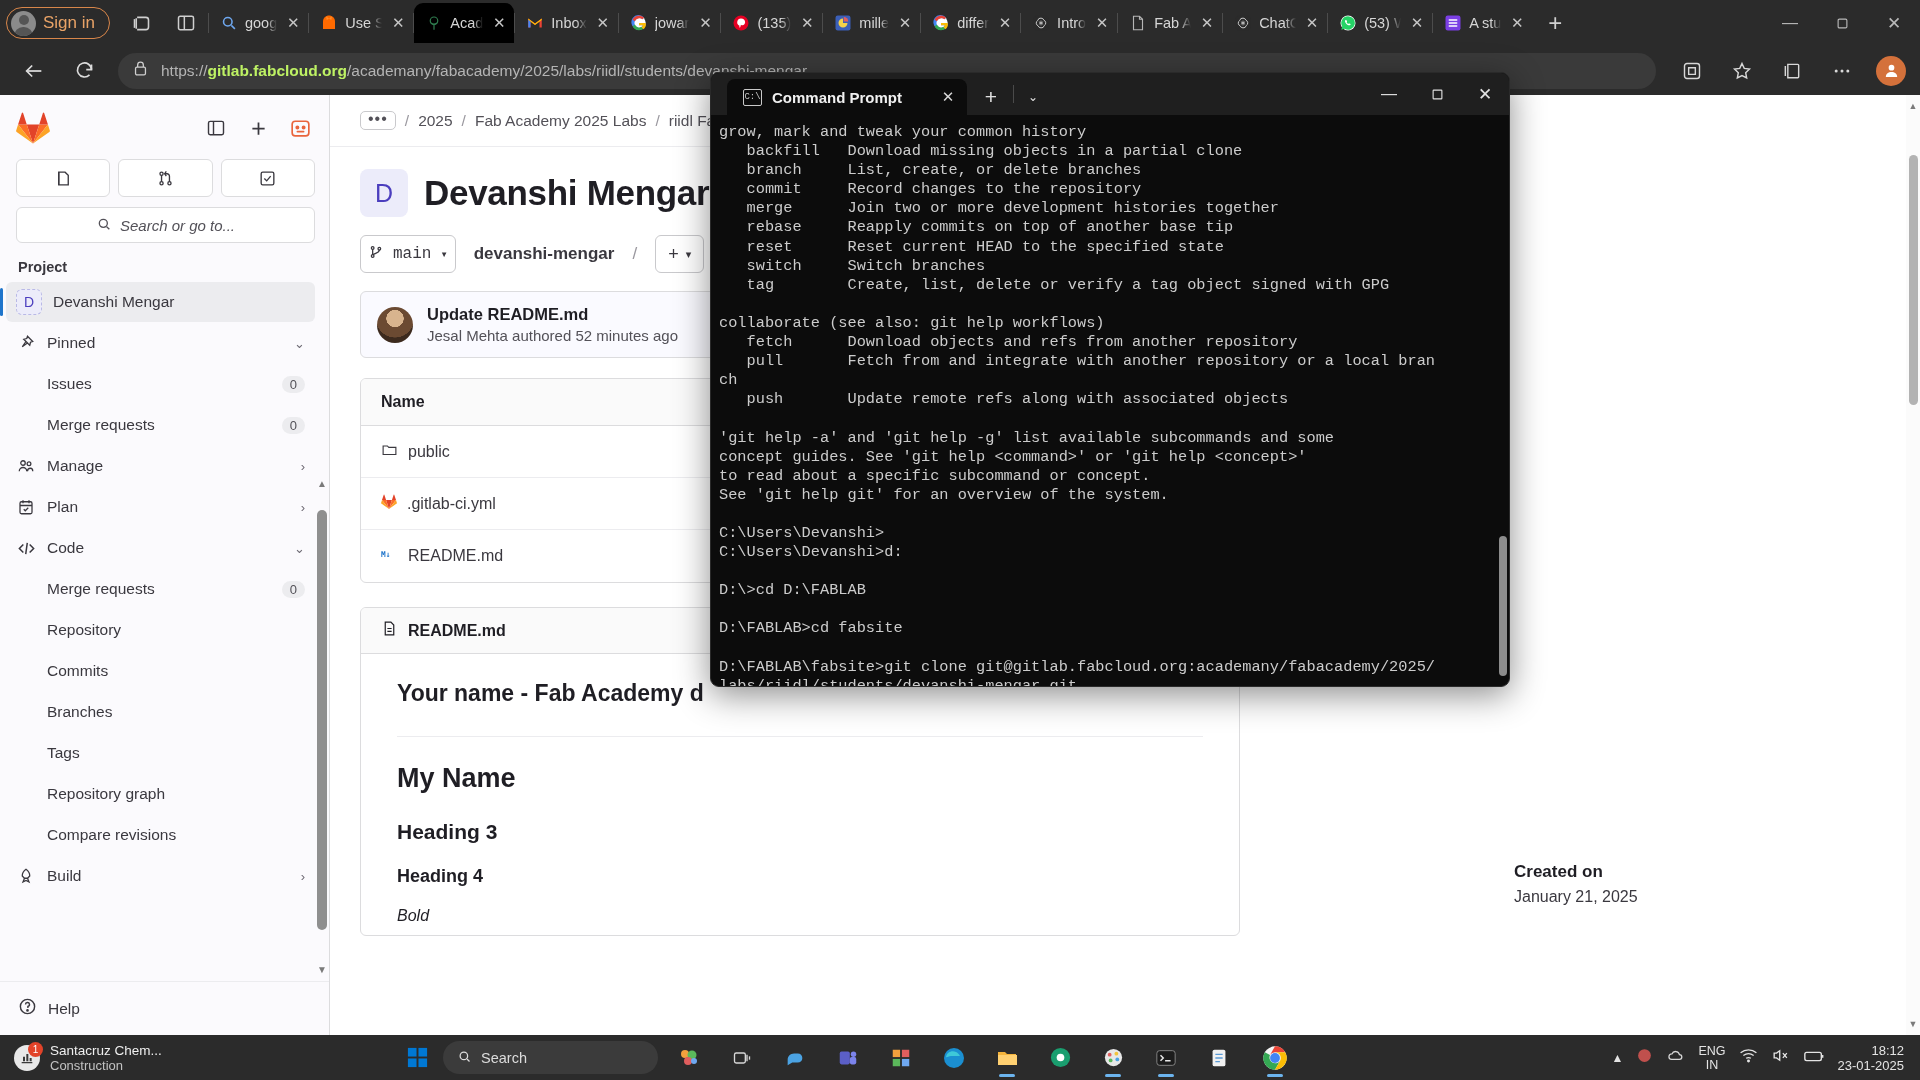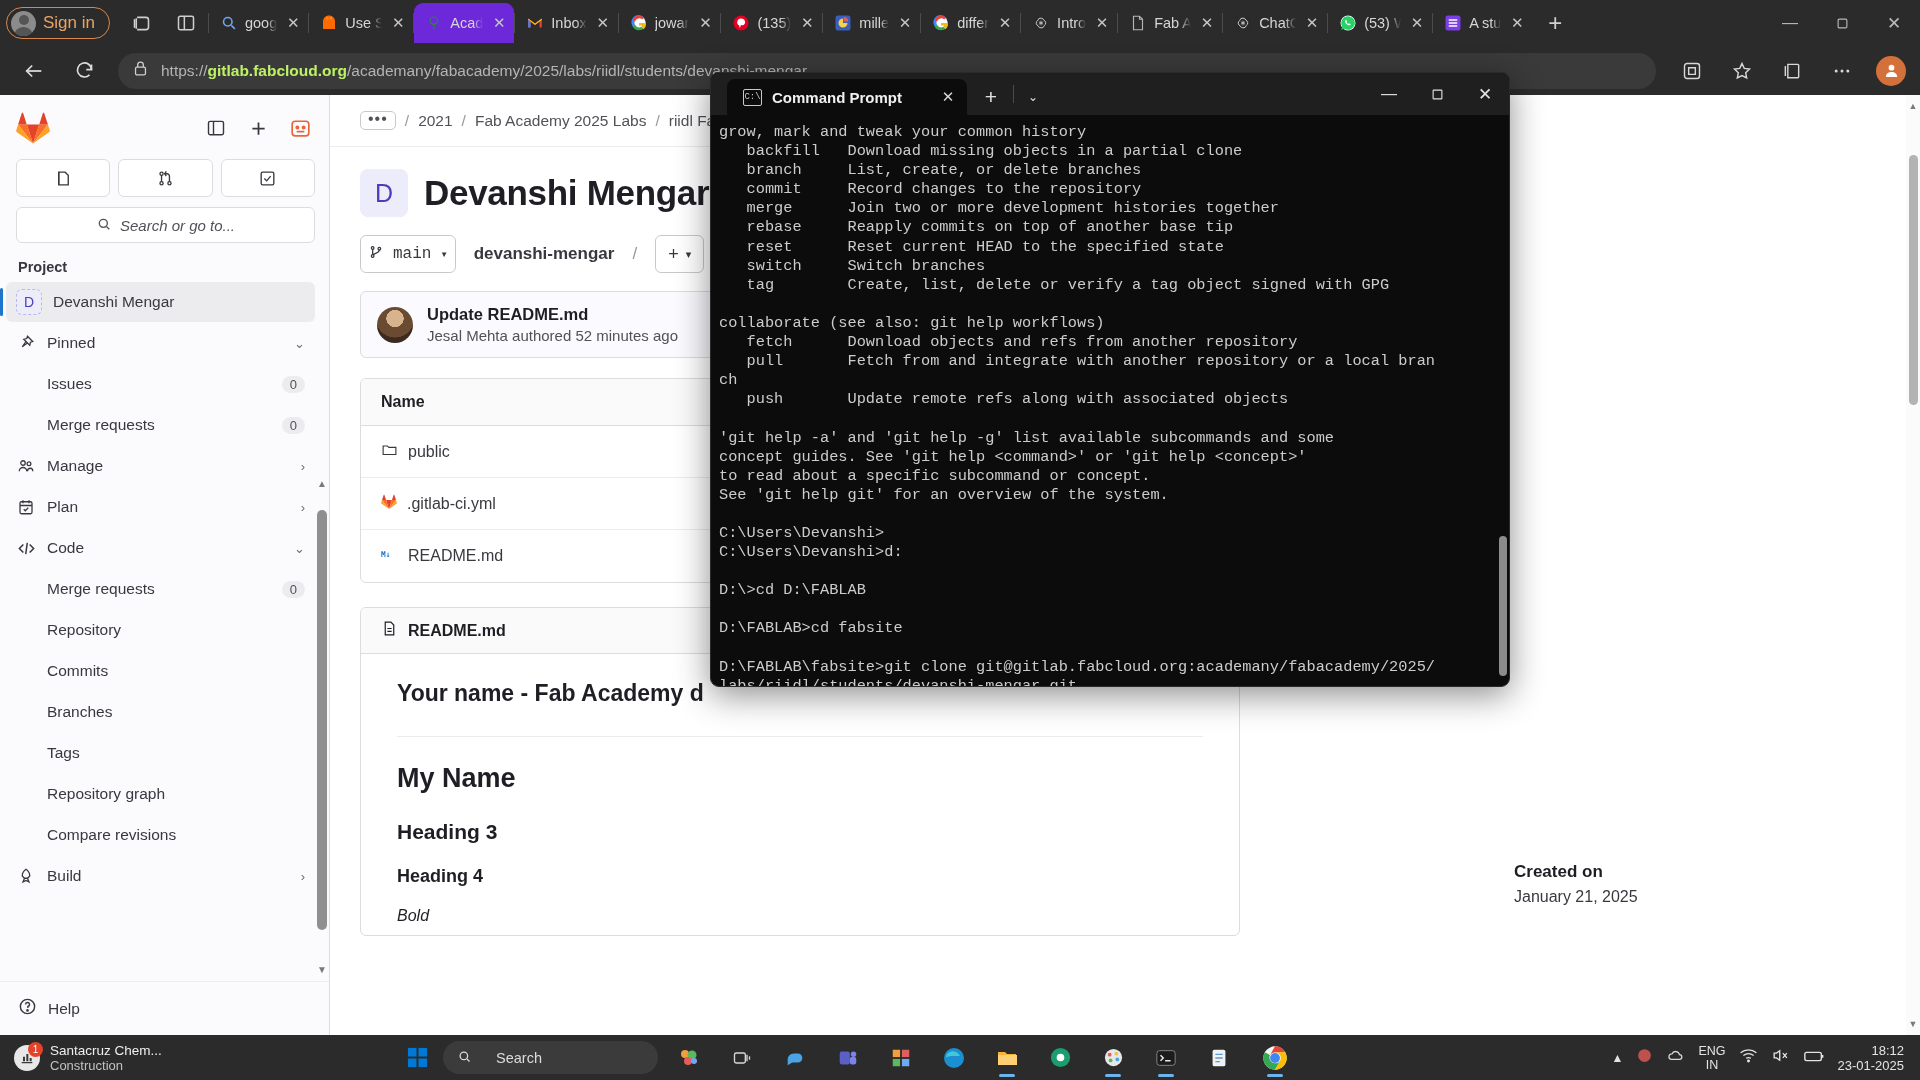--- a/index.html
+++ b/index.html
@@ -40,21 +40,21 @@
   .chrome-icon-btn {
     width: 44px; height: 40px; display:flex; align-items:center; justify-content:center;
     flex: 0 0 auto; color: #cfcfcf;
   }
   .tab-sep { width:1px; height:20px; background:#4c4c4c; flex:0 0 auto; }
   .tab {
     display:flex; align-items:center; gap:7px; height:40px;
     padding: 0 6px 0 11px; flex: 0 0 auto; border-radius: 9px 9px 0 0;
     max-width: 104px; min-width: 92px; position: relative;
   }
-  .tab.active { background: #6d28d9; }
+  .tab.active { background: #000000; }
   .tab-favicon { width: 18px; height: 18px; flex:0 0 auto; display:block; position:relative; }
   .tab-title {
     font-size: 14.5px; color: #d6d6d6; white-space: nowrap; overflow: hidden;
     flex: 1 1 auto; -webkit-mask-image: linear-gradient(90deg,#000 70%,transparent);
             mask-image: linear-gradient(90deg,#000 70%,transparent);
   }
   .tab-close { width:18px; height:18px; flex:0 0 auto; color:#c6c6c6; font-size:15px;
                display:flex; align-items:center; justify-content:center; }
   .newtab-btn { width:38px; height:38px; display:flex; align-items:center;
                 justify-content:center; color:#d0d0d0; font-size:24px; flex:0 0 auto; margin-left:4px;}
@@ -279,21 +279,21 @@
   }
   .tb-badge .dot { position:absolute; right:-3px; top:-3px; background:#e24329; color:#fff;
                    border-radius:50%; font-size:10px; width:15px; height:15px;
                    display:flex; align-items:center; justify-content:center; }
   .tb-left-txt .l1 { font-size:13.5px; color:#efefef; }
   .tb-left-txt .l2 { font-size:13px; color:#c2c2c2; }
   .tb-center { flex:1 1 auto; display:flex; align-items:center; gap:9px; padding-left:70px; }
   .tb-start { width:34px; height:34px; display:flex; align-items:center; justify-content:center; }
   .tb-search {
     height:33px; width:215px; background:#3b3b3b; border-radius:17px; display:flex;
-    align-items:center; gap:24px; padding-left:14px; color:#dcdcdc; font-size:14.5px;
+    align-items:center; gap:9px; padding-left:14px; color:#dcdcdc; font-size:14.5px;
   }
   .tb-app { width:44px; height:40px; display:flex; align-items:center;
             justify-content:center; position:relative; }
   .tb-app .runbar { position:absolute; bottom:1px; left:50%; transform:translateX(-50%);
                     width:16px; height:3px; border-radius:2px; background:#6cb4ee; }
   .tb-right { display:flex; align-items:center; gap:13px; padding-right:16px; color:#e4e4e4; }
   .tb-chev { font-size:12px; }
   .tb-lang { font-size:12.5px; line-height:14px; text-align:center; }
   .tb-clock { font-size:13px; line-height:15px; text-align:right; }
 </style>
@@ -712,21 +712,21 @@
         <span>Help</span>
       </div>
     </div>
 
     <div class="gl-main">
 
       <div class="gl-breadcrumb">
         <span class="bc-dots">•••</span>
         <span id="breadcrumb-items" style="display:flex; align-items:center; gap:9px;">
             <span class="bc-sep">/</span>
-            <span>2021</span>
+            <span>2025</span>
             <span class="bc-sep">/</span>
             <span>Fab Academy 2025 Labs</span>
             <span class="bc-sep">/</span>
             <span>riidl Fablab</span>
             <span class="bc-sep">/</span>
             <span>riidl Fablab s</span>
           </span>
       </div>
 
       <div class="gl-title-row">

